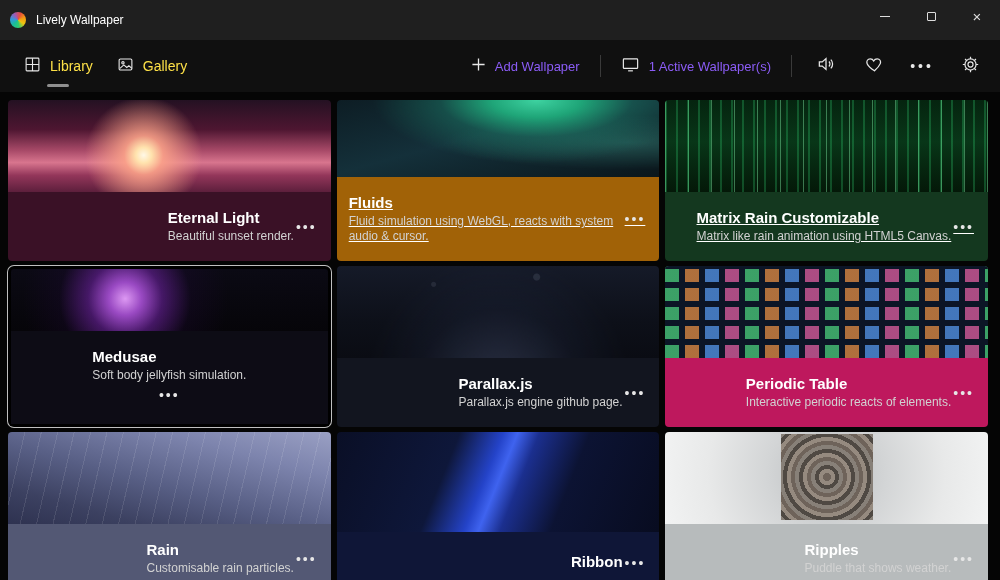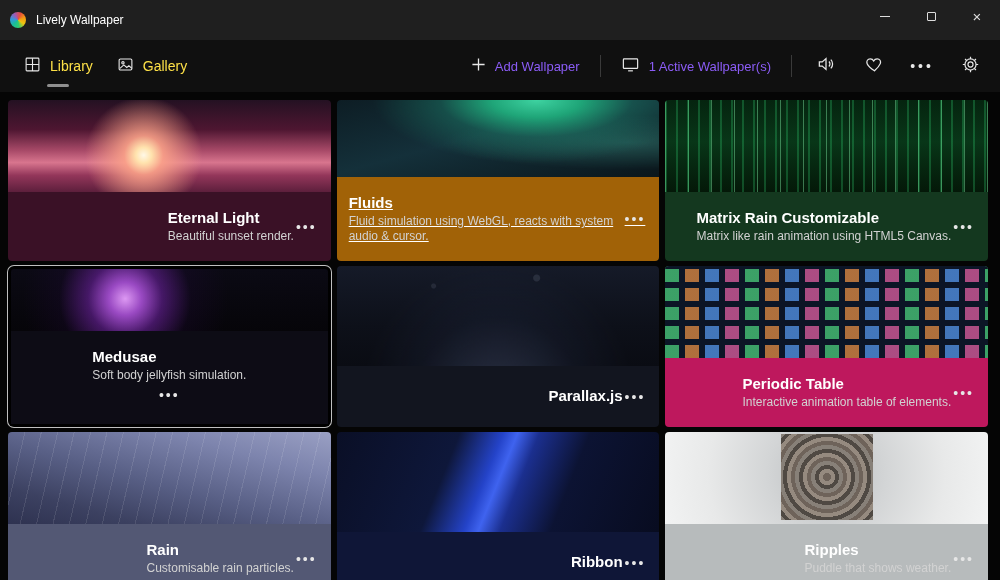--- a/index.html
+++ b/index.html
@@ -155,21 +155,21 @@
       <div class="card-meta">
         <div class="card-title">Fluids</div>
         <div class="card-desc">Fluid simulation using WebGL, reacts with system audio &amp; cursor.</div>
       </div>
       <div class="more-btn">•••</div>
     </div>
   </div>
 
   <div class="card">
     <div class="thumb" style="background: repeating-linear-gradient(90deg, rgba(60, 255, 140, 0.22) 0px, rgba(60, 255, 140, 0.22) 2px, rgba(0, 0, 0, 0) 2px, rgba(0, 0, 0, 0) 11px), repeating-linear-gradient(90deg, rgba(140, 255, 180, 0.4) 0px, rgba(140, 255, 180, 0.4) 1px, rgba(0, 0, 0, 0) 1px, rgba(0, 0, 0, 0) 23px), linear-gradient(rgb(5, 36, 15) 0%, rgb(8, 54, 24) 45%, rgb(4, 24, 8) 100%);"></div>
-    <div class="card-footer" style="background: rgb(20, 56, 31);">
+    <div class="card-footer" style="background: rgb(20, 56, 31); text-decoration: underline;">
       <div class="card-meta">
         <div class="card-title">Matrix Rain Customizable</div>
         <div class="card-desc">Matrix like rain animation using HTML5 Canvas.</div>
       </div>
       <div class="more-btn">•••</div>
     </div>
   </div>
 
   <div class="card selected">
     <div class="thumb" style="background: radial-gradient(circle at 36% 48%, rgba(232, 160, 255, 0.95) 0%, rgba(190, 90, 240, 0.8) 8%, rgba(130, 40, 190, 0.5) 18%, rgba(40, 10, 70, 0.2) 32%, rgba(5, 4, 12, 0) 50%), linear-gradient(rgb(11, 10, 20) 0%, rgb(6, 5, 9) 100%);"></div>
@@ -180,31 +180,32 @@
       </div>
       <div class="more-btn">•••</div>
     </div>
   </div>
 
   <div class="card">
     <div class="thumb" style="background: radial-gradient(circle at 50% 135%, rgba(95, 110, 150, 0.4) 0%, rgba(40, 50, 80, 0.2) 40%, rgba(0, 0, 0, 0) 65%), radial-gradient(circle at 30% 20%, rgba(170, 180, 200, 0.12) 0px, rgba(170, 180, 200, 0.12) 2px, rgba(0, 0, 0, 0) 3px), radial-gradient(circle at 62% 12%, rgba(170, 180, 200, 0.14) 0px, rgba(170, 180, 200, 0.14) 3px, rgba(0, 0, 0, 0) 4px), linear-gradient(rgb(21, 26, 40) 0%, rgb(13, 16, 25) 60%, rgb(10, 12, 19) 100%);"></div>
     <div class="card-footer" style="background: rgb(18, 21, 31);">
       <div class="card-meta">
         <div class="card-title">Parallax.js</div>
+        <div class="card-desc">Parallax.js engine github page.</div>
       </div>
       <div class="more-btn">•••</div>
     </div>
   </div>
 
   <div class="card">
     <div class="thumb" style="background: repeating-linear-gradient(0deg, rgba(0, 0, 0, 0) 0px, rgba(0, 0, 0, 0) 13px, rgb(12, 21, 38) 13px, rgb(12, 21, 38) 19px), repeating-linear-gradient(90deg, rgba(80, 220, 130, 0.7) 0px, rgba(80, 220, 130, 0.7) 14px, rgba(0, 0, 0, 0) 14px, rgba(0, 0, 0, 0) 20px, rgba(245, 150, 70, 0.7) 20px, rgba(245, 150, 70, 0.7) 34px, rgba(0, 0, 0, 0) 34px, rgba(0, 0, 0, 0) 40px, rgba(90, 160, 250, 0.7) 40px, rgba(90, 160, 250, 0.7) 54px, rgba(0, 0, 0, 0) 54px, rgba(0, 0, 0, 0) 60px, rgba(240, 100, 170, 0.7) 60px, rgba(240, 100, 170, 0.7) 74px, rgba(0, 0, 0, 0) 74px, rgba(0, 0, 0, 0) 80px), rgb(12, 21, 38);"></div>
     <div class="card-footer" style="background: #be185d;">
       <div class="card-meta">
         <div class="card-title">Periodic Table</div>
-        <div class="card-desc">Interactive animation table of elements.</div>
+        <div class="card-desc">Interactive periodic reacts of elements.</div>
       </div>
       <div class="more-btn">•••</div>
     </div>
   </div>
 
   <div class="card">
     <div class="thumb" style="background: repeating-linear-gradient(103deg, rgba(255, 255, 255, 0.1) 0px, rgba(255, 255, 255, 0.1) 1px, rgba(0, 0, 0, 0) 1px, rgba(0, 0, 0, 0) 16px), linear-gradient(195deg, rgb(154, 160, 196) 0%, rgb(125, 132, 173) 25%, rgb(88, 95, 133) 55%, rgb(60, 65, 97) 80%, rgb(46, 50, 80) 100%);"></div>
     <div class="card-footer" style="background: rgb(83, 88, 116);">
       <div class="card-meta">
         <div class="card-title">Rain</div>

